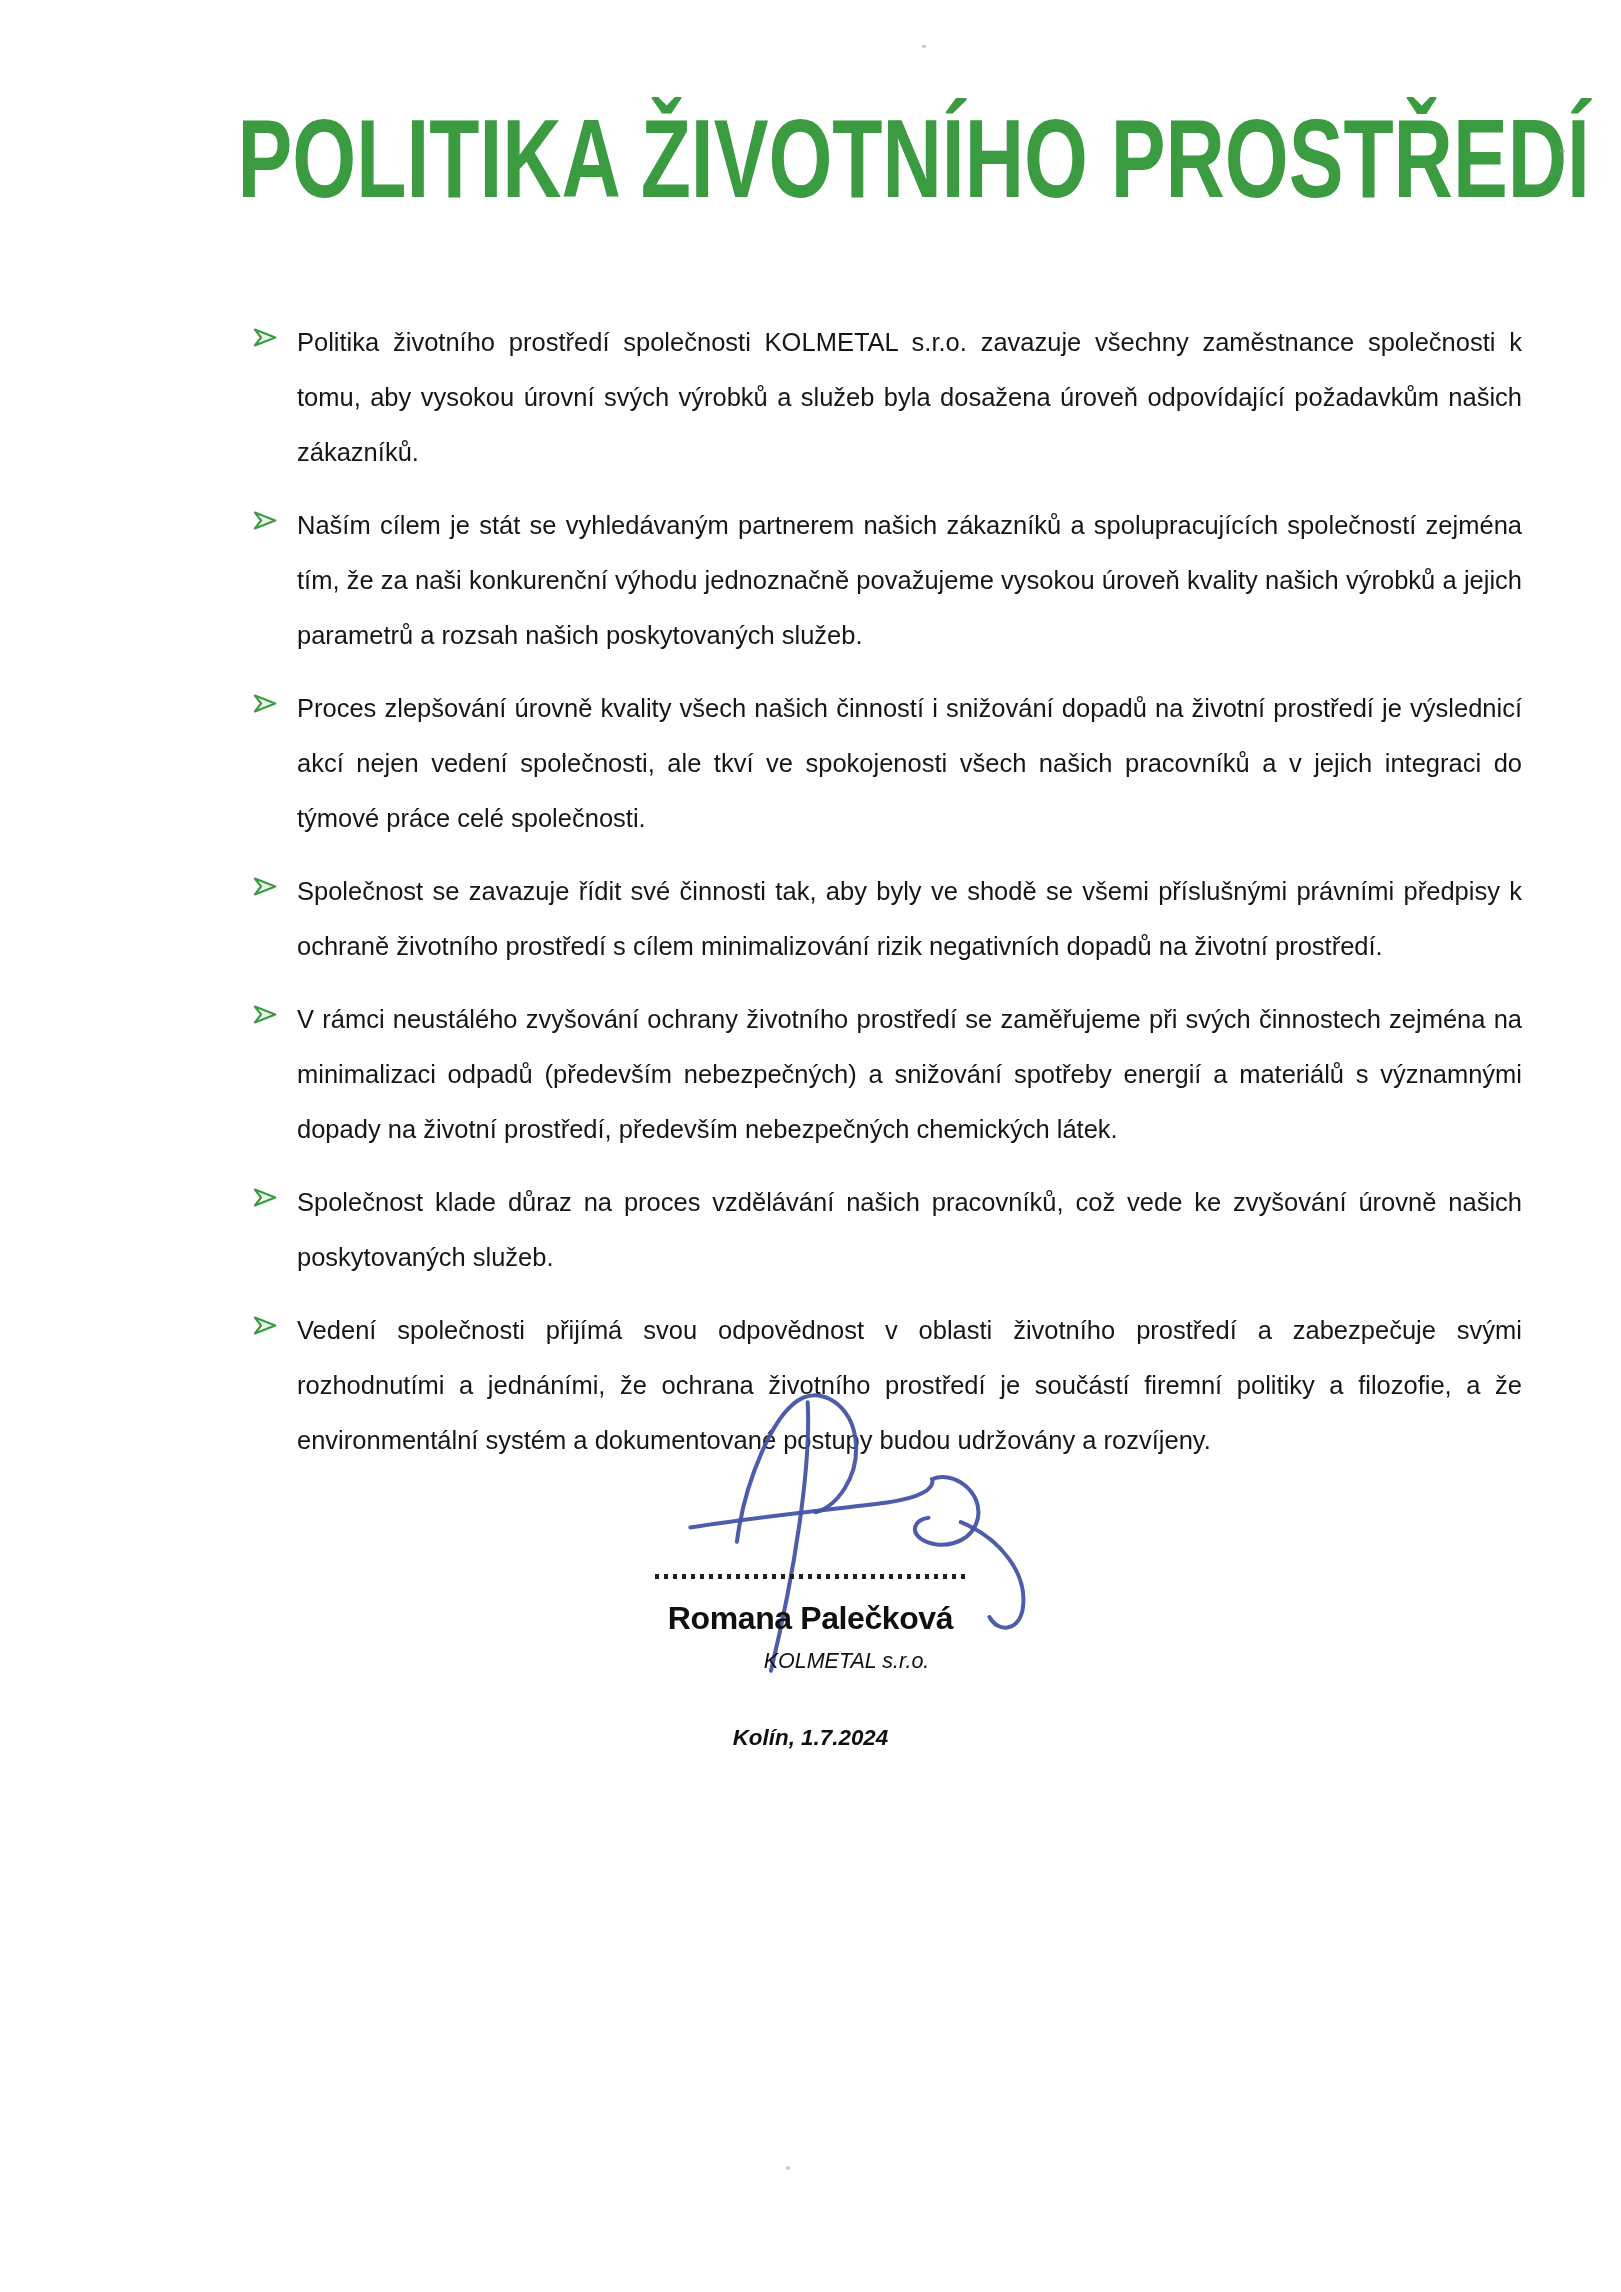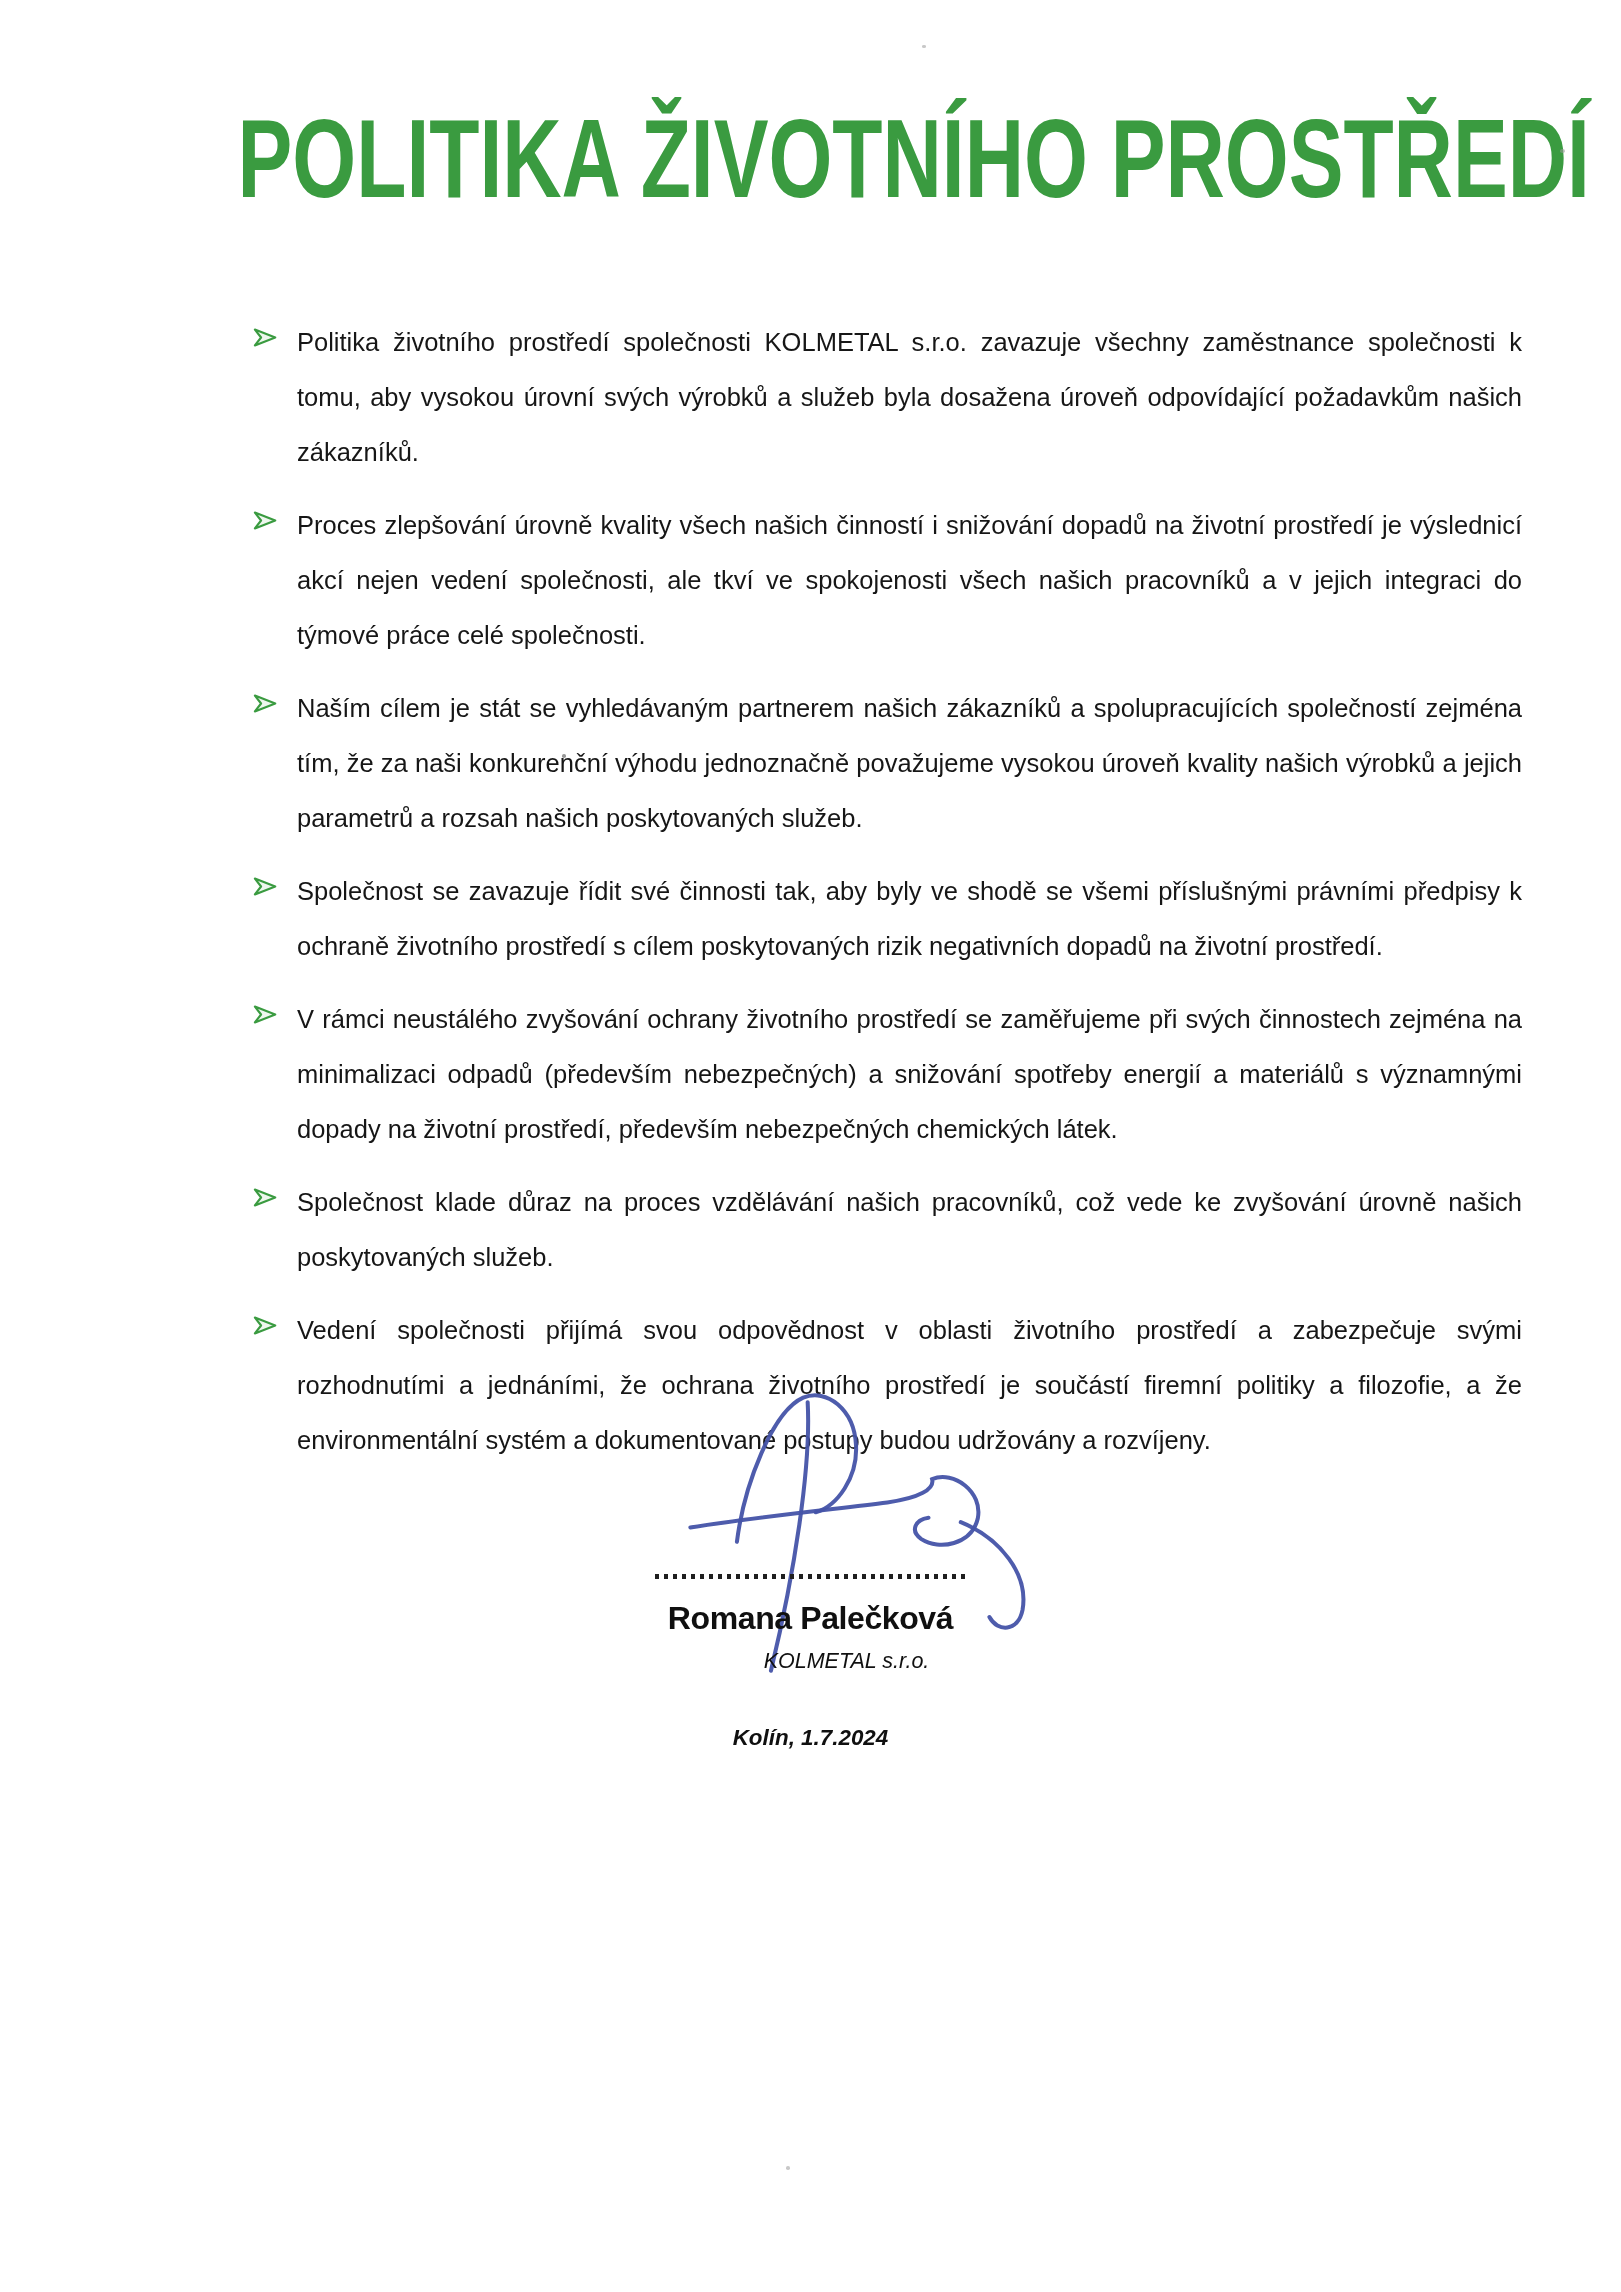--- a/index.html
+++ b/index.html
@@ -81,39 +81,39 @@
       </span>
       <p>Politika životního prostředí společnosti KOLMETAL s.r.o. zavazuje všechny zaměstnance společnosti k tomu, aby vysokou úrovní svých výrobků a služeb byla dosažena úroveň odpovídající požadavkům našich zákazníků.</p>
     </div>
 
     <div class="bullet">
       <span class="arrow">
         <svg viewBox="0 0 30 26" width="27" height="23">
             <path d="M3 4 L26 13 L3 22 L10 13 Z" fill="#eef7ee" stroke="#3a9b40" stroke-width="2.4" stroke-linejoin="round"></path>
           </svg>
       </span>
+      <p>Naším cílem je stát se vyhledávaným partnerem našich zákazníků a spolupracujících společností zejména tím, že za naši konkurenční výhodu jednoznačně považujeme vysokou úroveň kvality našich výrobků a jejich parametrů a rozsah našich poskytovaných služeb.</p>
+    </div>
+
+    <div class="bullet">
+      <span class="arrow">
+        <svg viewBox="0 0 30 26" width="27" height="23">
+            <path d="M3 4 L26 13 L3 22 L10 13 Z" fill="#eef7ee" stroke="#3a9b40" stroke-width="2.4" stroke-linejoin="round"></path>
+          </svg>
+      </span>
       <p>Proces zlepšování úrovně kvality všech našich činností i snižování dopadů na životní prostředí je výslednicí akcí nejen vedení společnosti, ale tkví ve spokojenosti všech našich pracovníků a v jejich integraci do týmové práce celé společnosti.</p>
     </div>
 
     <div class="bullet">
       <span class="arrow">
         <svg viewBox="0 0 30 26" width="27" height="23">
             <path d="M3 4 L26 13 L3 22 L10 13 Z" fill="#eef7ee" stroke="#3a9b40" stroke-width="2.4" stroke-linejoin="round"></path>
           </svg>
       </span>
-      <p>Naším cílem je stát se vyhledávaným partnerem našich zákazníků a spolupracujících společností zejména tím, že za naši konkurenční výhodu jednoznačně považujeme vysokou úroveň kvality našich výrobků a jejich parametrů a rozsah našich poskytovaných služeb.</p>
-    </div>
-
-    <div class="bullet">
-      <span class="arrow">
-        <svg viewBox="0 0 30 26" width="27" height="23">
-            <path d="M3 4 L26 13 L3 22 L10 13 Z" fill="#eef7ee" stroke="#3a9b40" stroke-width="2.4" stroke-linejoin="round"></path>
-          </svg>
-      </span>
-      <p>Společnost se zavazuje řídit své činnosti tak, aby byly ve shodě se všemi příslušnými právními předpisy k ochraně životního prostředí s cílem poskytovaných rizik negativních dopadů na životní prostředí.</p>
+      <p>Společnost se zavazuje řídit své činnosti tak, aby byly ve shodě se všemi příslušnými právními předpisy k ochraně životního prostředí s cílem minimalizování rizik negativních dopadů na životní prostředí.</p>
     </div>
 
     <div class="bullet">
       <span class="arrow">
         <svg viewBox="0 0 30 26" width="27" height="23">
             <path d="M3 4 L26 13 L3 22 L10 13 Z" fill="#eef7ee" stroke="#3a9b40" stroke-width="2.4" stroke-linejoin="round"></path>
           </svg>
       </span>
       <p>V rámci neustálého zvyšování ochrany životního prostředí se zaměřujeme při svých činnostech zejména na minimalizaci odpadů (především nebezpečných) a snižování spotřeby energií a materiálů s významnými dopady na životní prostředí, především nebezpečných chemických látek.</p>
     </div>

